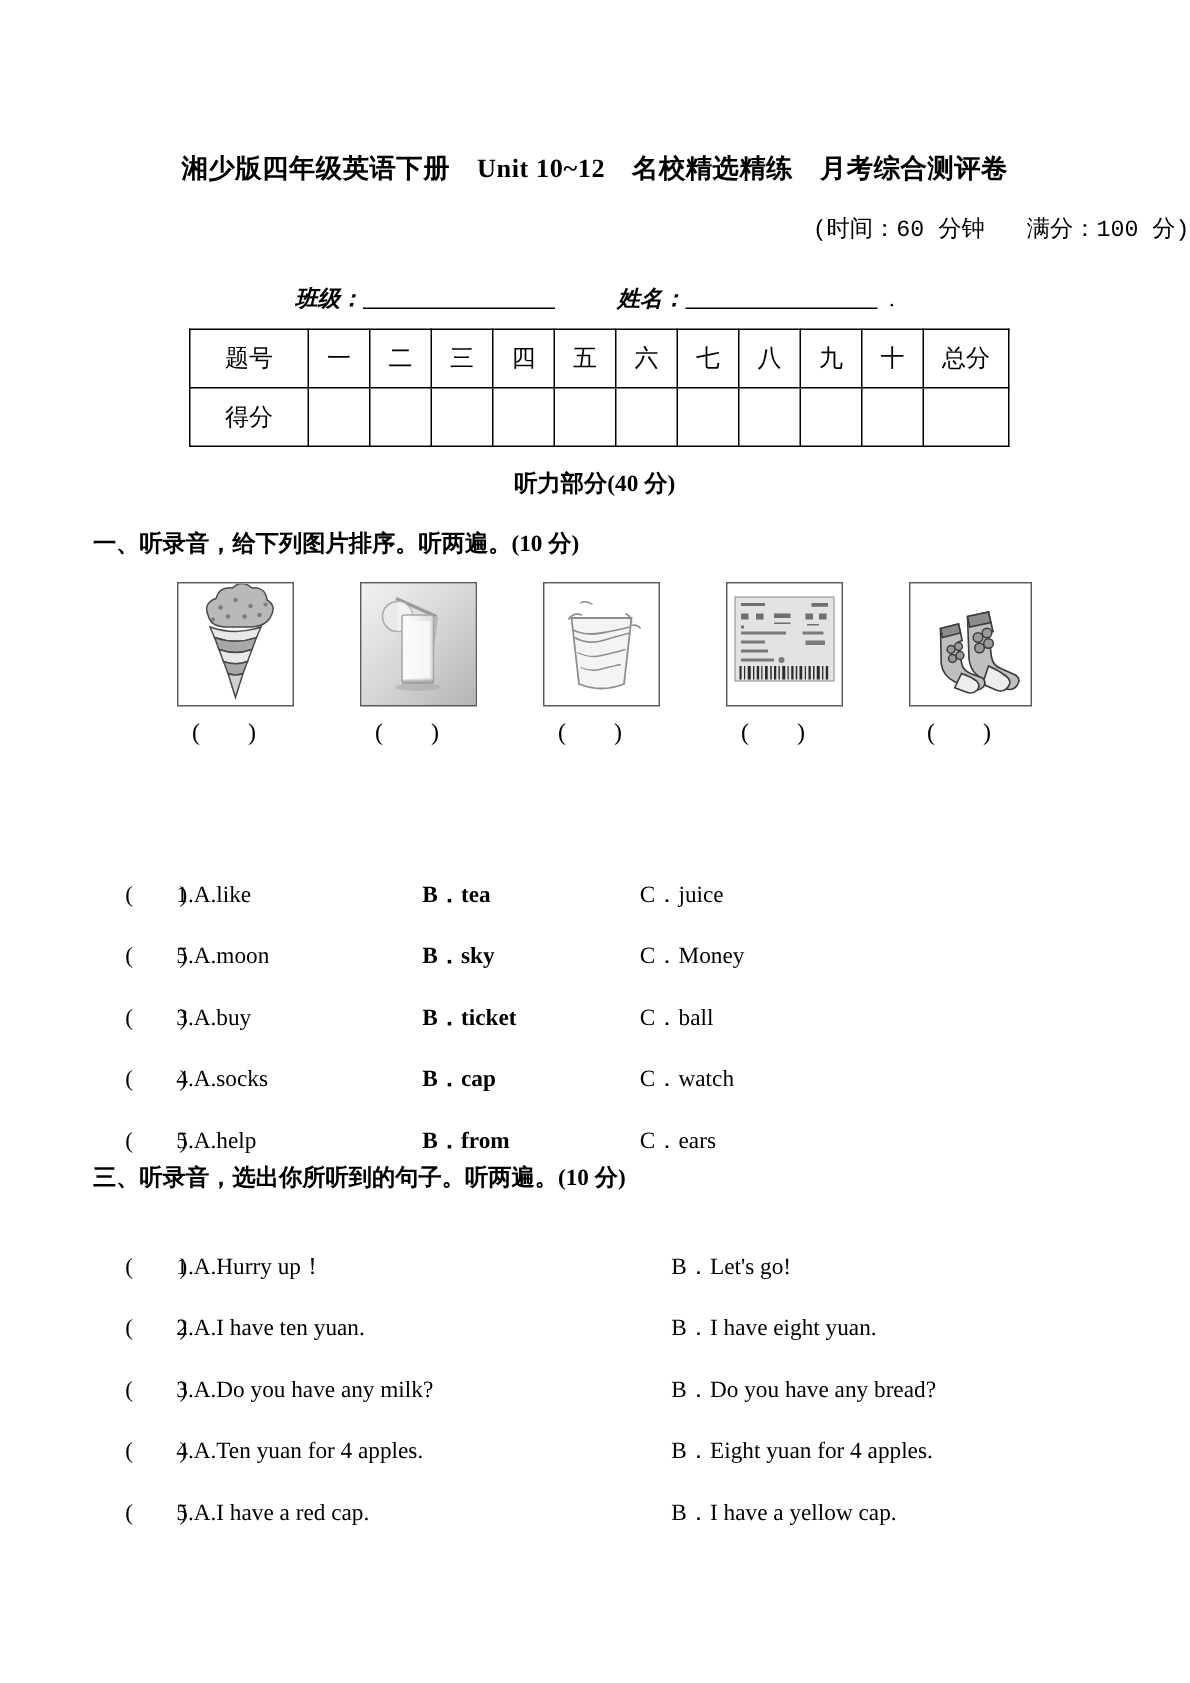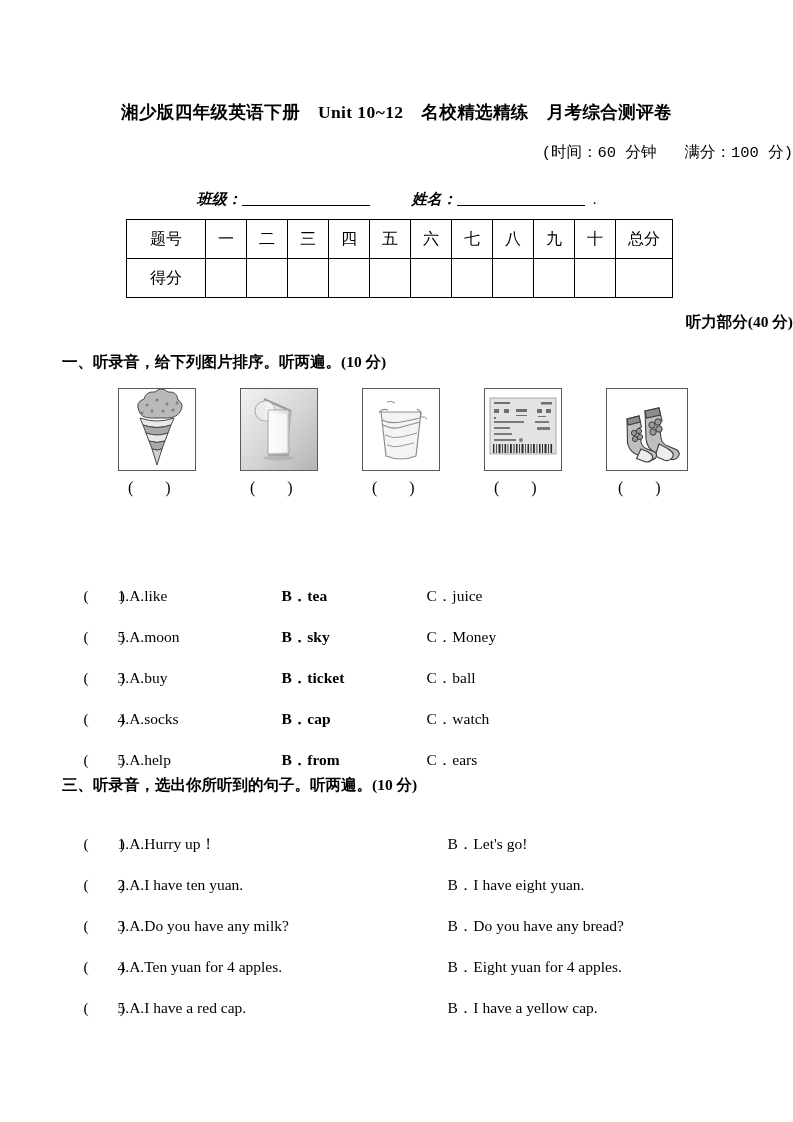--- a/index.html
+++ b/index.html
@@ -87,21 +87,21 @@
   }
   .score-table td.head-cell { width: 78px; }
   .score-table td.num-cell  { width: 40px; }
   .score-table td.total-cell{ width: 56px; }
 
   
   .part-heading {
     position: absolute;
     left: 0;
     width: 793px;
-    text-align: right;
+    text-align: center;
     font-size: 15.5px;
     font-weight: bold;
   }
 
   
   .section-heading {
     position: absolute;
     left: 62px;
     font-size: 15.5px;
     font-weight: bold;

